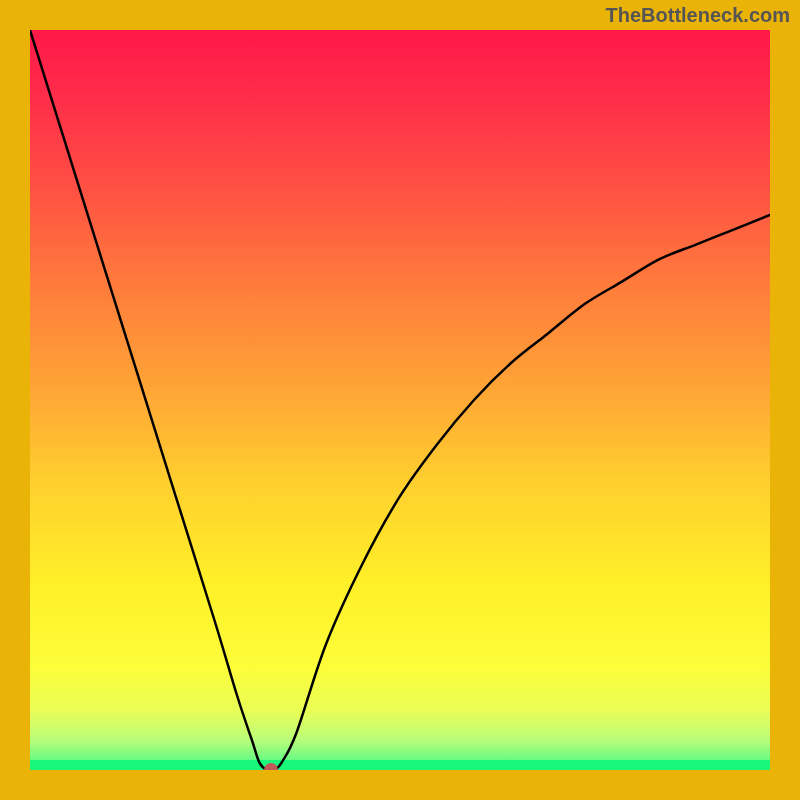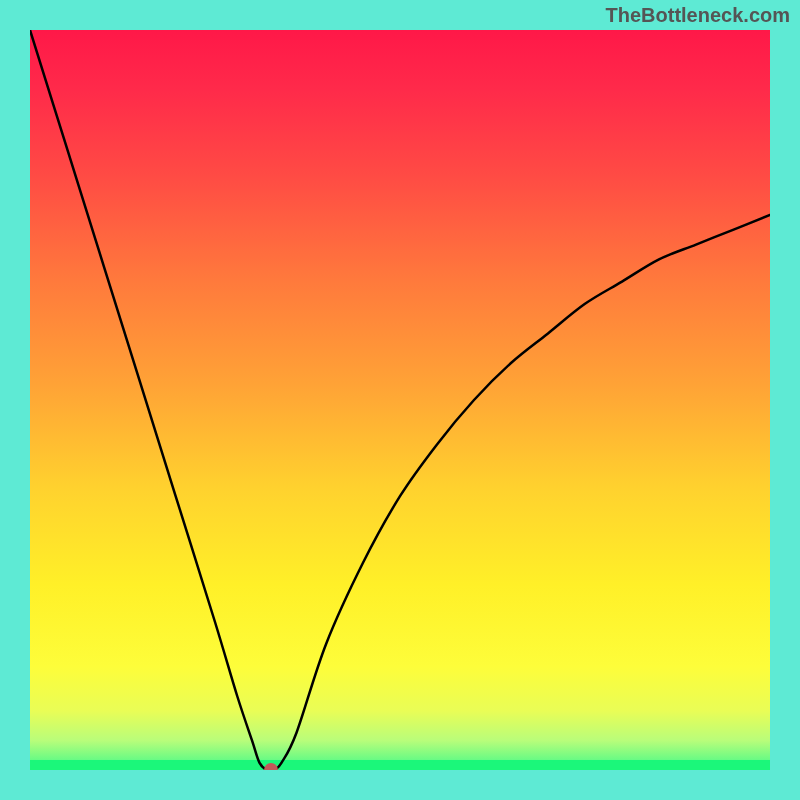--- a/index.html
+++ b/index.html
@@ -8,21 +8,21 @@
     width: 800px;
     height: 800px;
     background: #000;
     font-family: Arial, Helvetica, sans-serif;
     overflow: hidden;
   }
   .frame {
     position: relative;
     width: 800px;
     height: 800px;
-    background: #5eead4;
+    background: #eab308;
   }
   .watermark {
     position: absolute;
     top: 4px;
     right: 10px;
     color: #555;
     font-size: 20px;
     font-weight: 600;
     z-index: 10;
     letter-spacing: 0;

